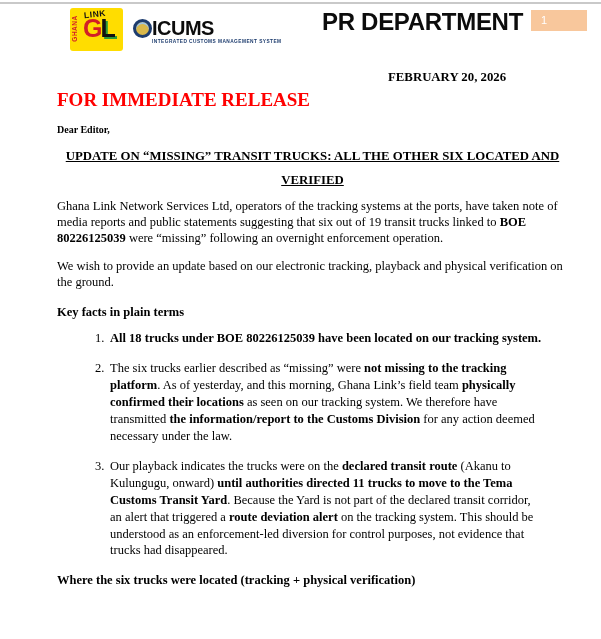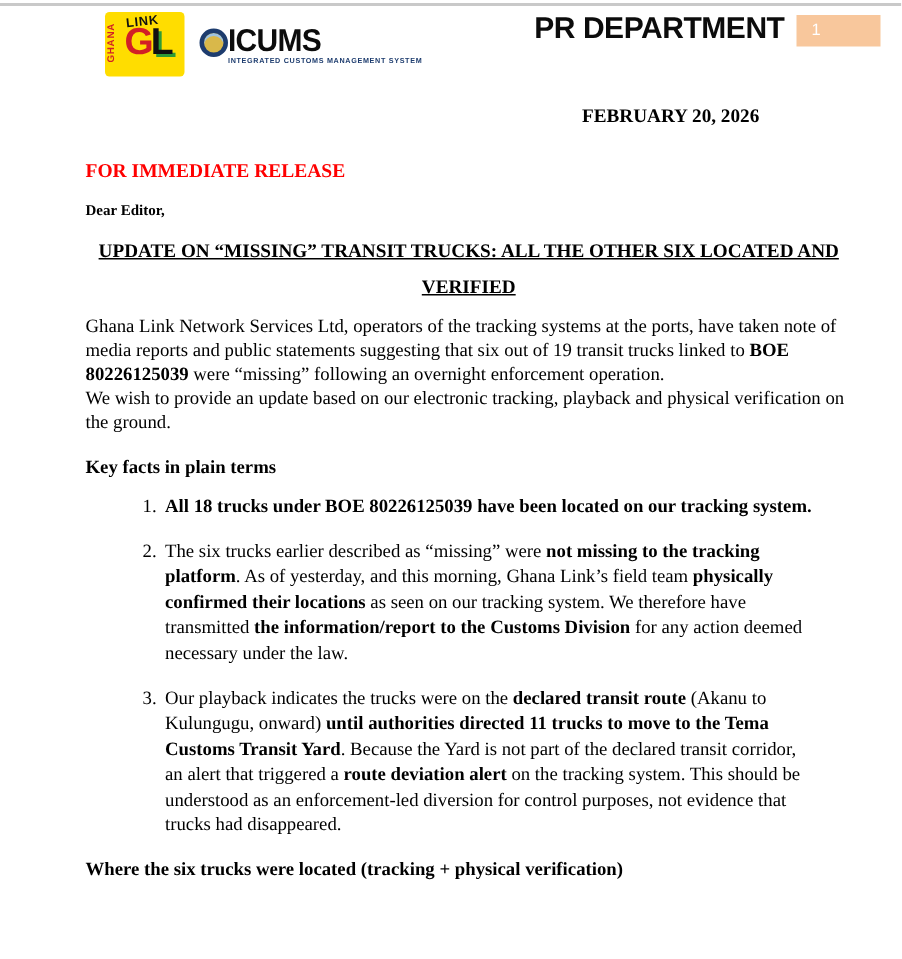--- a/index.html
+++ b/index.html
@@ -29,35 +29,35 @@
 
   .icums-logo { display:flex; align-items:flex-start; gap:0; margin-top:9px; }
   .icums-emblem { width:13px; height:13px; border-radius:50%; border:3px solid #1d3c6e; background:#d9b84a;
                   box-shadow:inset 0 2px 0 #9fc3e0; margin-top:2px; flex:0 0 auto; }
   .icums-name { font-family:"Liberation Sans",sans-serif; font-weight:bold; font-size:20px; line-height:1;
                 letter-spacing:-0.5px; color:#0c0c0c; transform:scaleY(1.05); transform-origin:top left; }
   .icums-sub { font-family:"Liberation Sans",sans-serif; font-weight:bold; font-size:4.8px; color:#1d3c6e;
                letter-spacing:.45px; margin-top:2px; white-space:nowrap; }
 
   .pr-wrap { display:flex; align-items:flex-start; gap:8px; margin-top:0; }
-  .pr-title { font-family:"Liberation Sans",sans-serif; font-weight:bold; font-size:20px; color:#0c0c0c; letter-spacing:-0.3px; }
+  .pr-title { font-family:"Liberation Sans",sans-serif; font-weight:bold; font-size:24px; color:#0c0c0c; letter-spacing:-0.3px; }
   .page-badge { display:inline-block; width:46px; height:17px; background:#f8c79c; color:#ffffff;
                 font-family:"Liberation Sans",sans-serif; font-size:11px; padding:4px 0 0 10px; margin-top:2px; }
 
   
   .content { padding:0 33px 0 57px; }
   .date-line { margin-top:19px; padding-left:331px; font-weight:bold; font-size:12.8px; white-space:nowrap; }
-  .release-line { margin-top:21px; font-weight:bold; color:#ff0000; font-size:13px; }
+  .release-line { margin-top:4px; font-weight:bold; color:#ff0000; font-size:19px; }
   .salutation { margin-top:13px; font-weight:bold; font-size:10px; }
 
   .doc-title { margin-top:9px; text-align:center; font-weight:bold; font-size:12.8px; line-height:24px; }
   .t-line { text-decoration:underline; }
 
   .para { margin:7px 0 0 0; line-height:15.9px; }
-  .para + .para { margin-top:0; }
+  .para + .para { margin-top:12px; }
 
   .sec-heading { margin-top:14px; font-weight:bold; line-height:15.9px; }
 
   .olist { margin-top:10px; }
   .oitem { display:flex; margin-bottom:13px; line-height:16.9px; }
   .onum { width:15px; margin-left:38px; flex:0 0 auto; }
   .otext { display:block; width:432px; }
 
   .bold { font-weight:bold; }
 </style>

